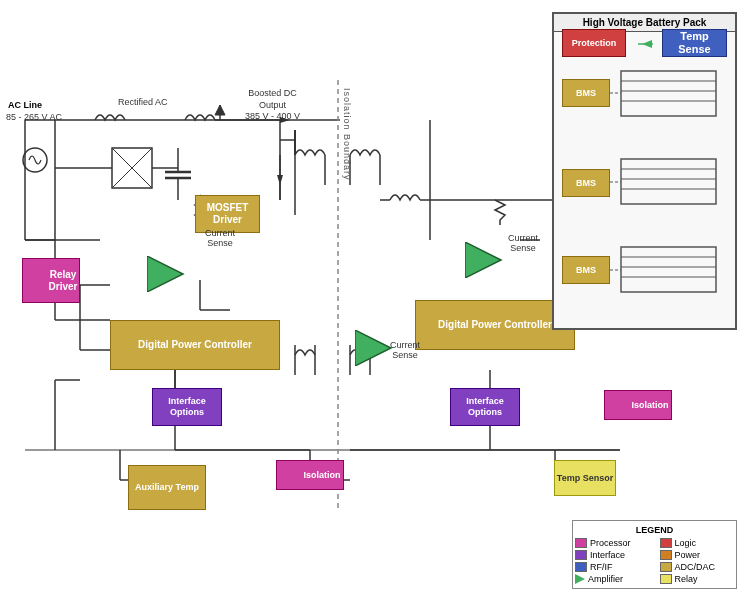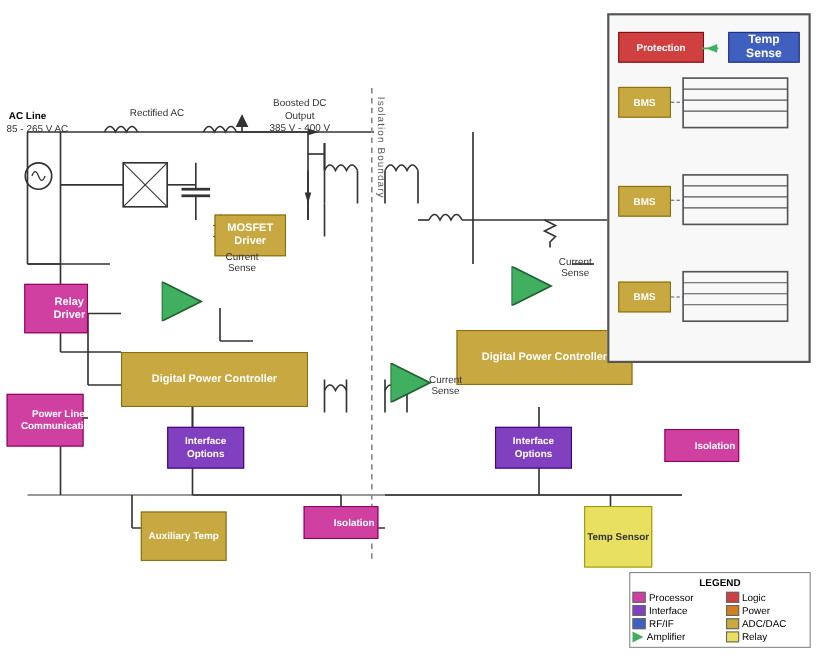--- a/index.html
+++ b/index.html
@@ -268,24 +268,20 @@
   </div>
 
   <div class="block block-gold" style="position:absolute;top:320px;left:110px;width:170px;height:50px;font-size:10px;">
     <span>Digital Power Controller</span>
   </div>
 
   <div class="block block-gold" style="position:absolute;top:300px;left:415px;width:160px;height:50px;font-size:10px;">
     <span>Digital Power Controller</span>
   </div>
 
-  <div class="block block-magenta" style="position:absolute;top:358px;left:6px;width:70px;height:48px;font-size:9px;">
-    <span>Power Line
-Communication</span>
-  </div>
 
   <div class="block block-purple" style="position:absolute;top:388px;left:152px;width:70px;height:38px;font-size:9px;">
     <span>Interface
 Options</span>
   </div>
 
   <div class="block block-purple" style="position:absolute;top:388px;left:450px;width:70px;height:38px;font-size:9px;">
     <span>Interface
 Options</span>
   </div>
@@ -296,21 +292,21 @@
   </div>
 
   <div class="block block-magenta" style="position:absolute;top:460px;left:276px;width:68px;height:30px;font-size:9px;">
     <span>Isolation</span>
   </div>
 
   <div class="block block-magenta" style="position:absolute;top:390px;left:604px;width:68px;height:30px;font-size:9px;">
     <span>Isolation</span>
   </div>
 
-  <div class="block block-yellow" style="position:absolute;top:460px;left:531px;width:62px;height:56px;font-size:9px;">
+  <div class="block block-yellow" style="position:absolute;top:460px;left:554px;width:62px;height:36px;font-size:9px;">
     <span>Temp
 Sensor</span>
   </div>
 
   <div style="position:absolute;top:233px;left:508px;font-size:9px;color:#333;text-align:center;">
     <div>Current</div>
     <div>Sense</div>
   </div>
   <div style="position:absolute;top:340px;left:390px;font-size:9px;color:#333;text-align:center;">
     <div>Current</div>
@@ -323,22 +319,25 @@
     </svg>
   </div>
 
   <div style="position:absolute;top:330px;left:355px;">
     <svg width="40" height="36">
       <polygon points="0,0 0,36 36,18" fill="#40b060" stroke="#206030" stroke-width="1.5"></polygon>
     </svg>
   </div>
 
   <div style="position:absolute;top:12px;right:8px;width:185px;height:318px;border:2px solid #555;background:#f8f8f8;">
-
-    <div class="block block-red" style="position:absolute;top:15px;left:8px;width:78px;height:28px;font-size:9px;">
+    <div style="text-align:center;font-weight:bold;font-size:10px;padding:3px;border-bottom:1px solid #555;background:#eee;">
+      <span>High Voltage Battery Pack</span>
+    </div>
+
+    <div class="block block-red" style="position:absolute;top:15px;left:8px;width:64px;height:28px;font-size:9px;">
       <span>Protection</span>
     </div>
 
     <div class="block block-blue" style="position:absolute;top:15px;right:8px;width:65px;height:28px;font-size:11px;">
       <span>Temp
 Sense</span>
     </div>
 
     <div class="block block-gold" style="position:absolute;top:65px;left:8px;width:48px;height:28px;font-size:9px;">
       <span>BMS</span>

